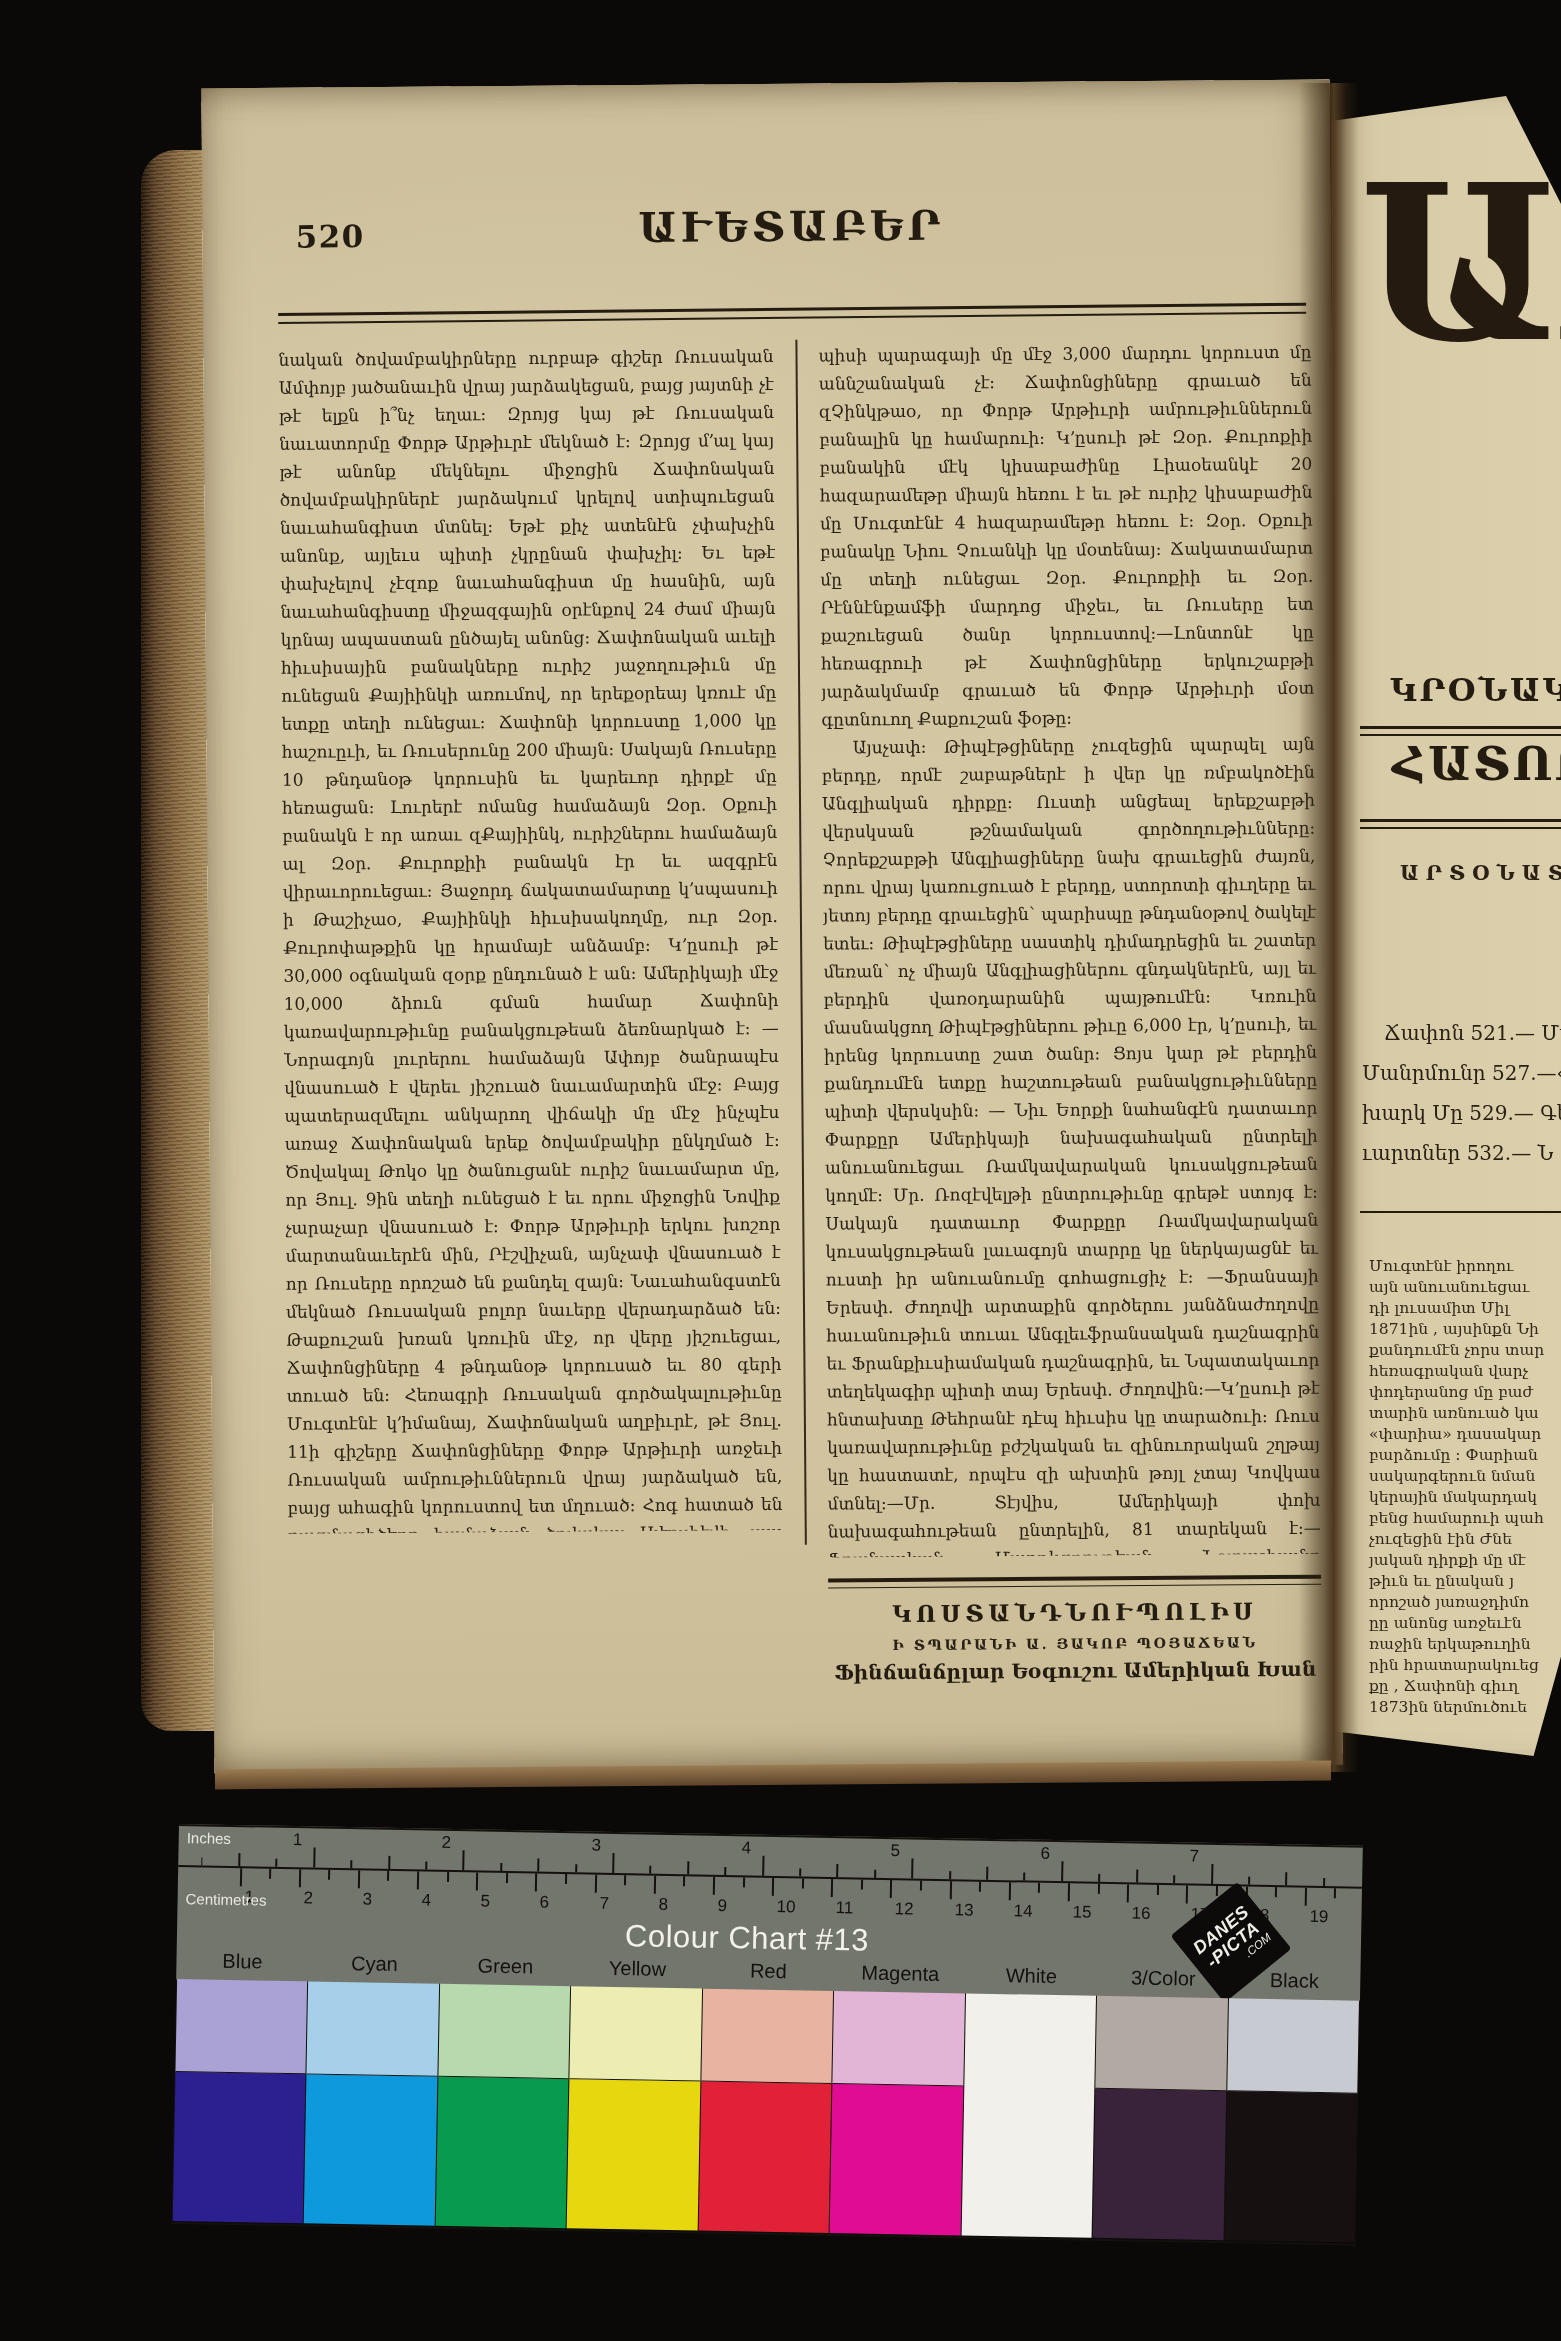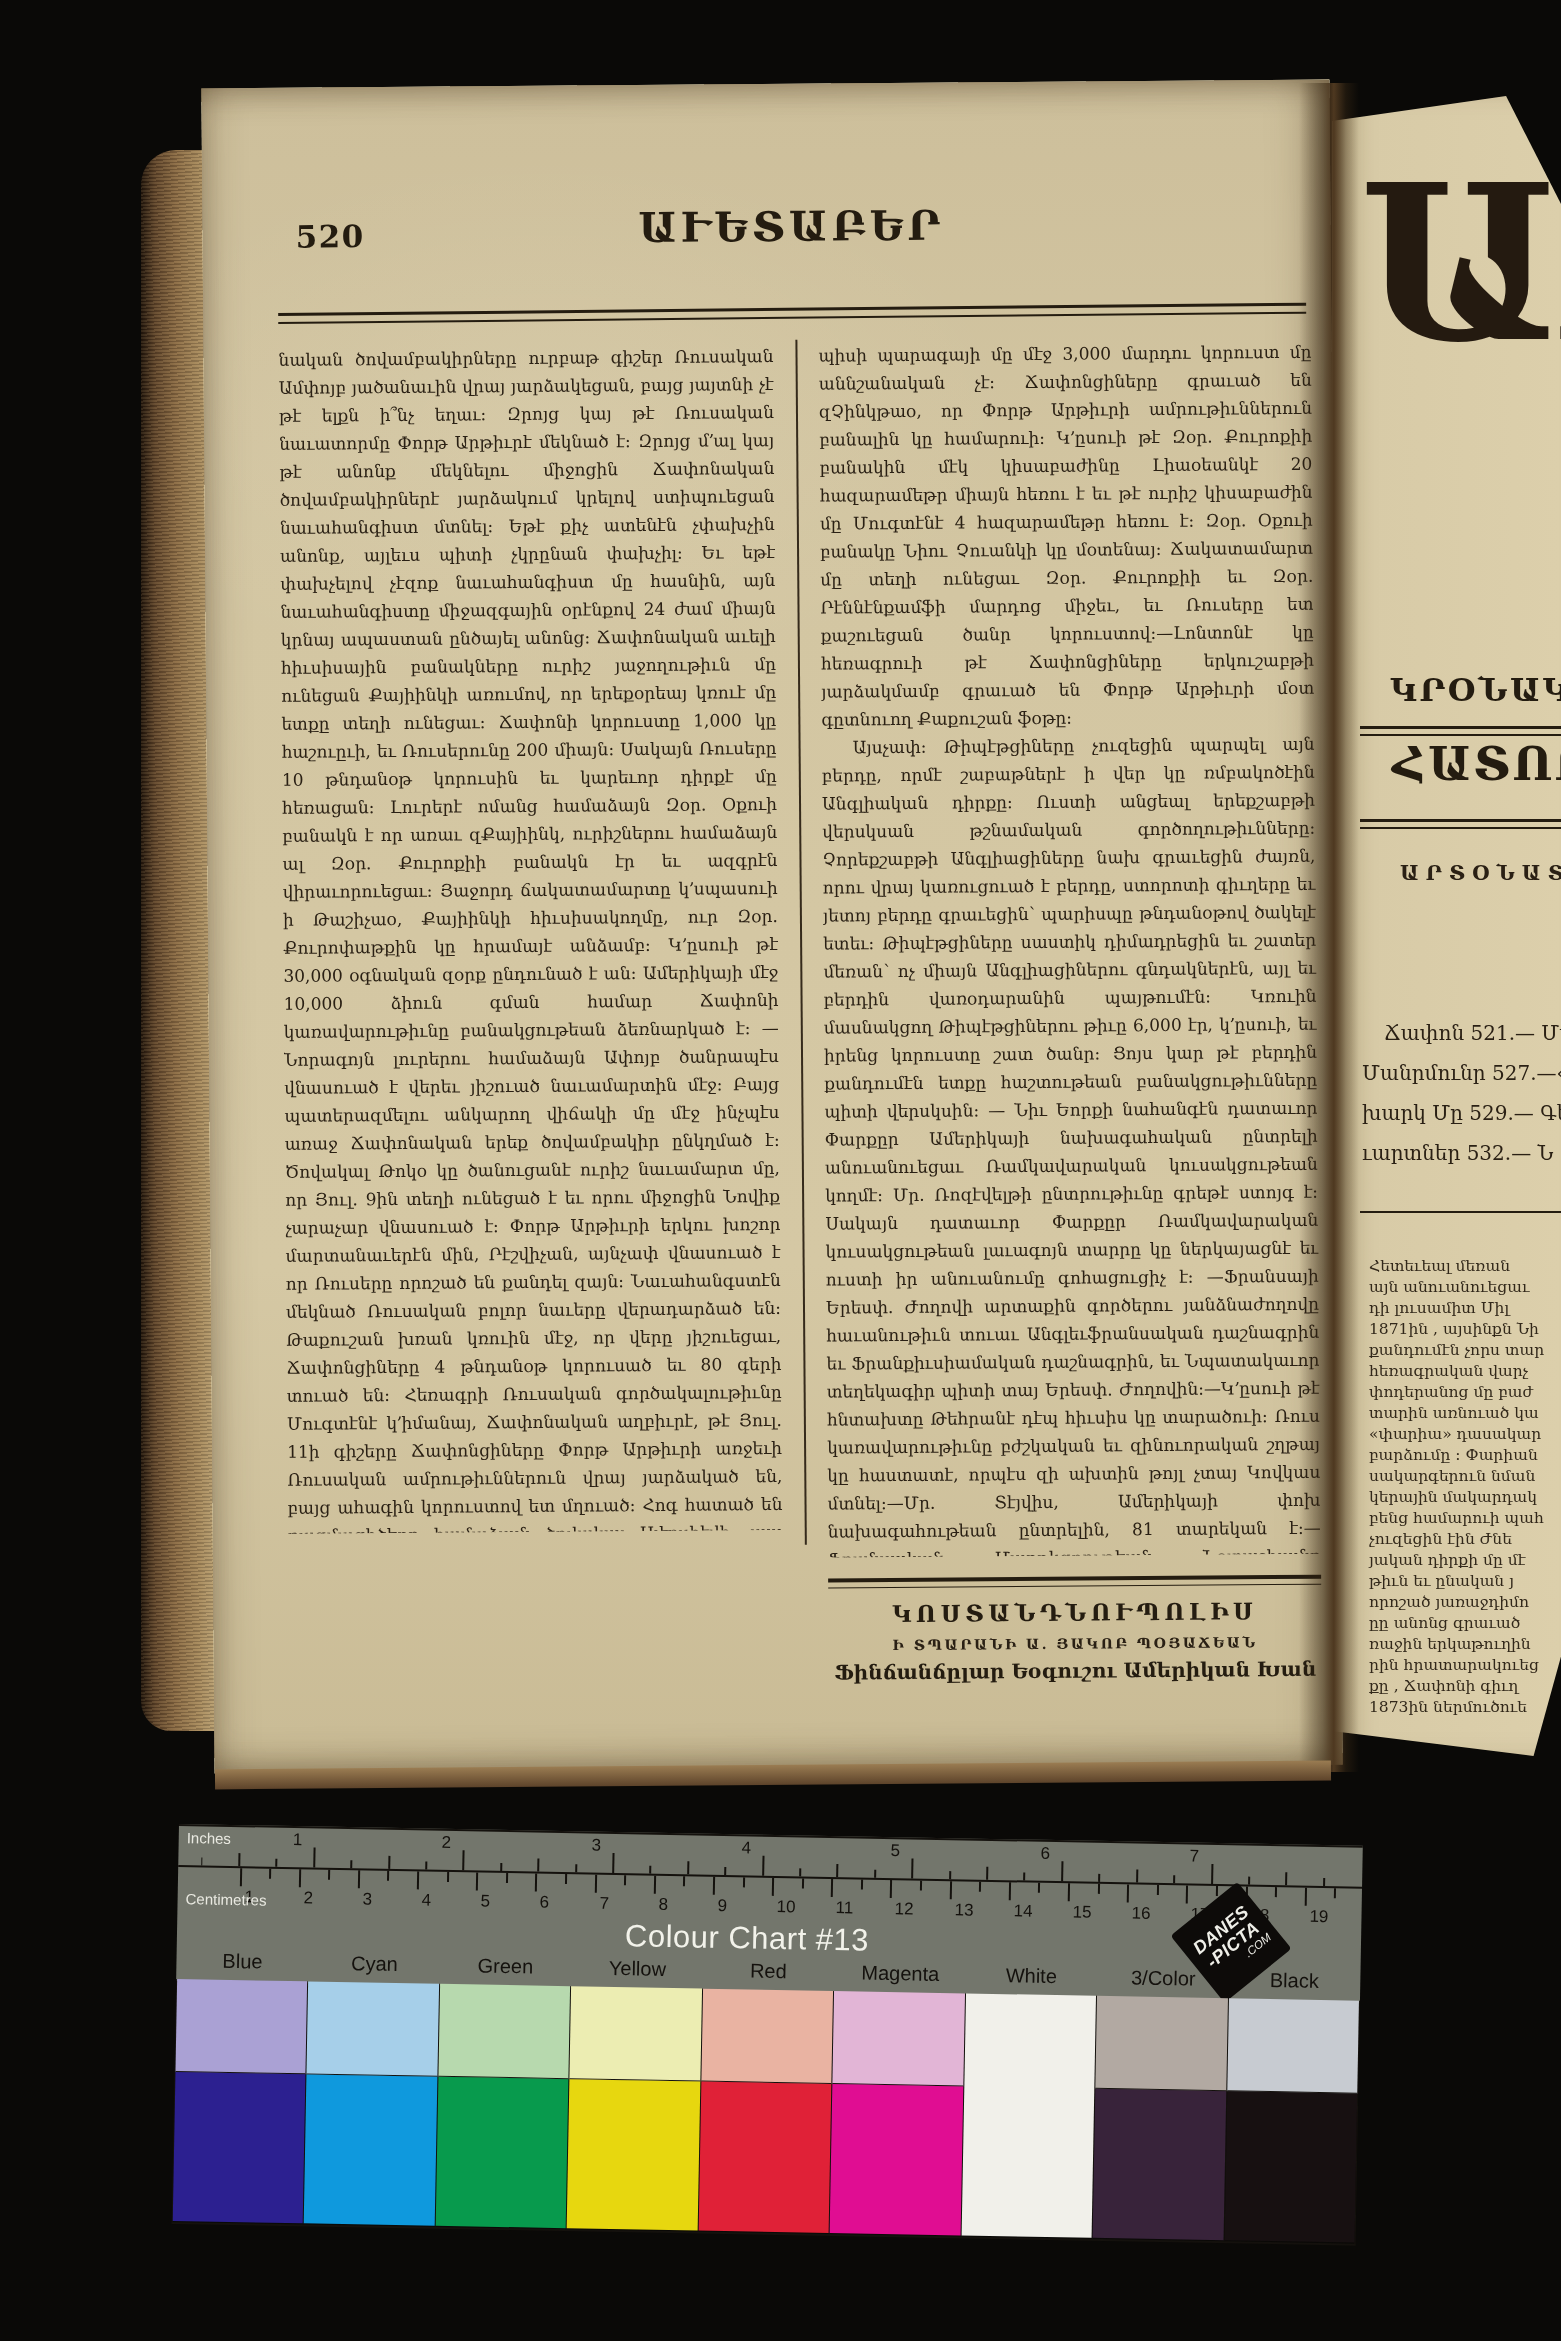--- a/index.html
+++ b/index.html
@@ -113,38 +113,38 @@
     <div class="abs rp-rule" id="rp-rule2"></div>
     <div class="abs" id="license">ԱՐՏՕՆԱՏԵ</div>
     <div class="abs" id="toc">
         <div class="t0">Ճափոն 521.— Մա</div>
         <div>Մանրմունր 527.—«Մ</div>
         <div>խարկ Մը 529.— Գե</div>
         <div>ւարտներ 532.— Ն</div>
       </div>
     <div class="abs" id="rp-rule3"></div>
     <div class="abs" id="rp-frag">
-        <div>Հետեւեալ մեռան</div>
+        <div>Մուգտէնէ իրողու</div>
         <div>այն անուանուեցաւ</div>
         <div>դի լուսամիտ Միլ</div>
         <div>1871ին , այսինքն Նի</div>
         <div>քանդումէն չորս տար</div>
         <div>հեռագրական վարչ</div>
         <div>փոդերանոց մը բաժ</div>
         <div>տարին առնուած կա</div>
         <div>«փարիա» դասակար</div>
         <div>բարձումը ։ Փարիան</div>
         <div>սակարգերուն նման</div>
         <div>կերային մակարդակ</div>
         <div>բենց համարուի պահ</div>
         <div>չուզեցին էին Ժնե</div>
         <div>յական դիրքի մը մէ</div>
         <div>թիւն եւ ընական յ</div>
         <div>որոշած յառաջդիմո</div>
-        <div>ըը անոնց գրաւած</div>
+        <div>ըը անոնց առջեւէն</div>
         <div>ռաջին երկաթուղին</div>
         <div>րին հրատարակուեց</div>
         <div>քը , Ճափոնի գիւղ</div>
         <div>1873ին ներմուծուե</div>
       </div>
   </div>
 
   <div class="abs" id="gutter"></div>
   <div class="abs" id="bottom-edge"></div>
 

